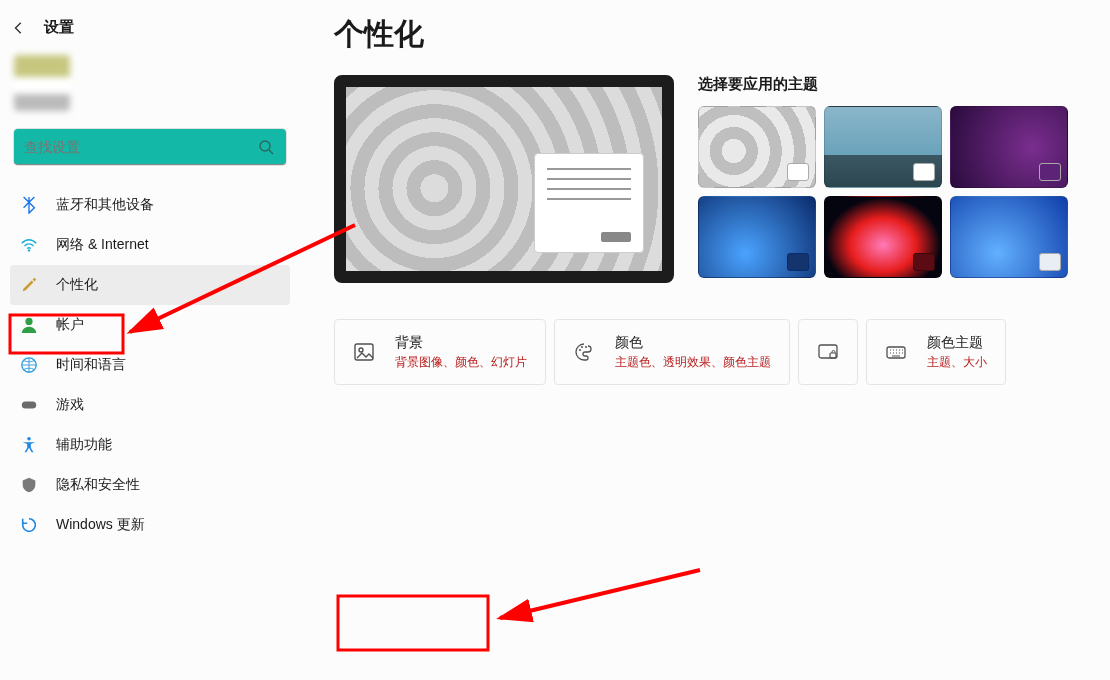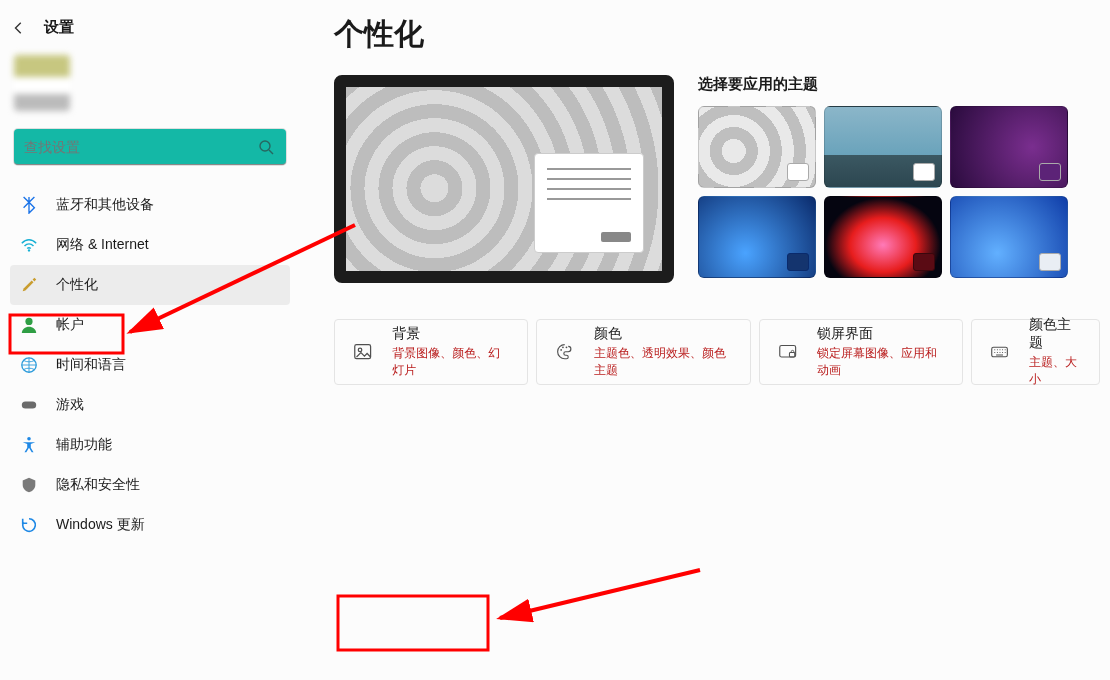--- a/index.html
+++ b/index.html
@@ -211,24 +211,20 @@
           </span>
         </div>
         <div class="setting-item">
           <span class="si-icon">
             <svg viewBox="0 0 22 22">
               <rect x="2" y="4" width="18" height="13" rx="2" fill="none" stroke="#333" stroke-width="1.3"></rect>
               <rect x="13" y="12" width="6" height="5" rx="1" fill="none" stroke="#333" stroke-width="1.2"></rect>
               <path d="M15 12v-1a1.5 1.5 0 0 1 3 0v1" fill="none" stroke="#333"></path>
             </svg>
           </span>
-          <span class="si-txt">
-            <span class="si-title">锁屏界面</span>
-            <span class="si-sub">锁定屏幕图像、应用和动画</span>
-          </span>
         </div>
         <div class="setting-item">
           <span class="si-icon">
             <svg viewBox="0 0 22 22">
               <rect x="2" y="6" width="18" height="11" rx="2" fill="none" stroke="#333" stroke-width="1.3"></rect>
               <path d="M5 9h1M8 9h1M11 9h1M14 9h1M17 9h1M5 12h1M8 12h1M11 12h1M14 12h1M17 12h1M7 15h8" stroke="#333" stroke-width="1.2"></path>
             </svg>
           </span>
           <span class="si-txt">
             <span class="si-title">颜色主题</span>

